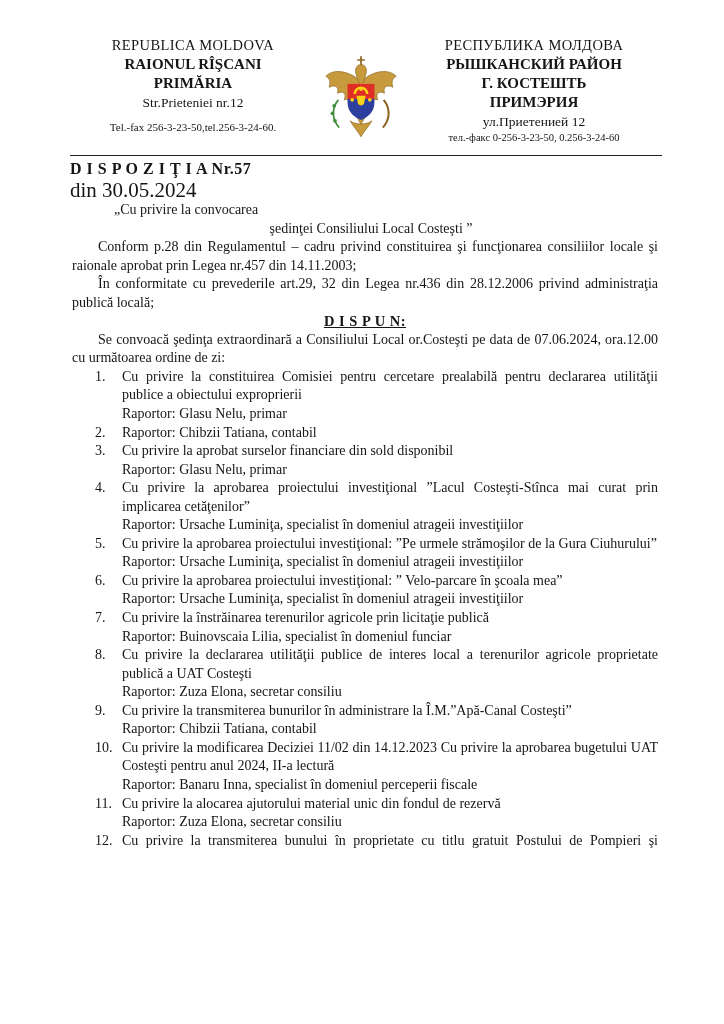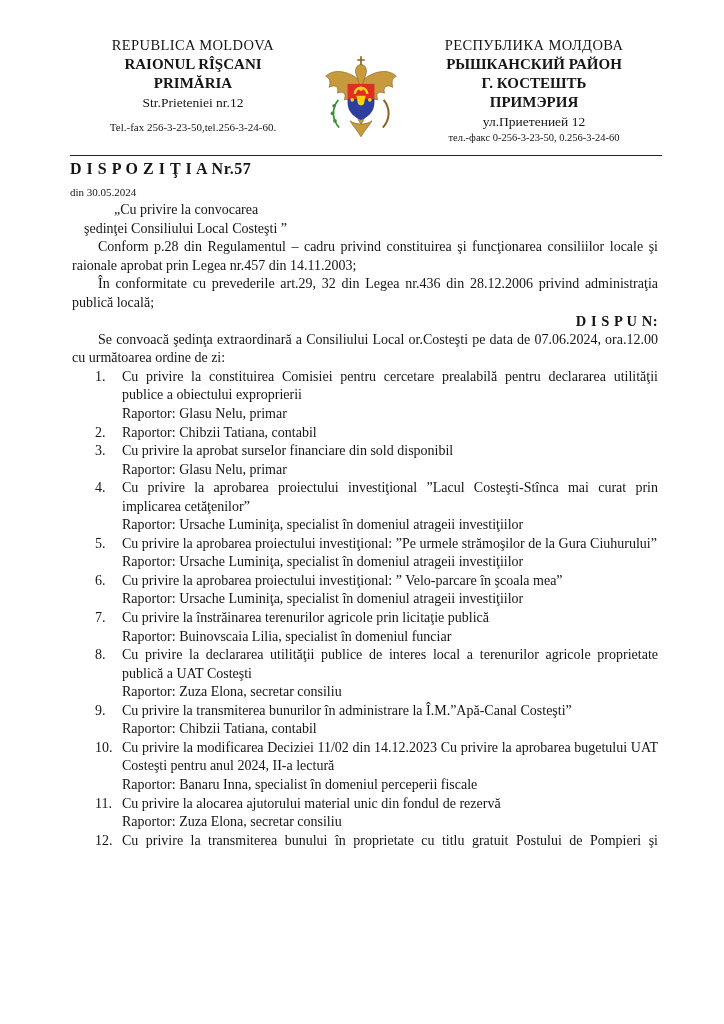--- a/index.html
+++ b/index.html
@@ -17,28 +17,28 @@
   .h-bold { font-weight:bold; font-size:15px; }
   .h-addr { font-size:13.5px; }
   .h-tel-l { font-size:11px; margin-top:9px; line-height:13px; }
   .h-tel-r { font-size:10.5px; margin-top:1px; line-height:12px; }
   .emblem-wrap { width:84px; margin-top:16px; flex:0 0 84px; }
   
   .divider { position:absolute; top:155px; left:70px; width:592px;
              border-top:1.7px solid #222; }
   .titleblock { position:absolute; top:160px; left:70px; width:592px; }
   .t1 { font-weight:bold; font-size:16px; letter-spacing:.5px; }
-  .t2 { font-size:11px; margin-top:8px; }
+  .t2 { font-size:21px; margin-top:0; }
   
   .body { position:absolute; top:201px; left:72px; width:586px;
           font-size:14px; line-height:18.55px; text-align:justify; }
   .subject1 { text-align:left; margin-left:42px; }
-  .subject2 { text-align:left; margin-left:12px; }
+  .subject2 { text-align:center; margin-left:12px; }
   .para { text-indent:26px; margin:0; }
-  .dispun-h { text-align:right; font-weight:bold; font-size:14.5px; letter-spacing:.5px; }
+  .dispun-h { text-align:center; font-weight:bold; font-size:14.5px; letter-spacing:.5px;text-decoration:underline; }
   .intro { text-indent:26px; margin:0; }
   .item { display:flex; padding-left:23px; }
   .item .num { flex:0 0 27px; }
   .item .itext { flex:1; min-width:0; }
   .ittl { display:block; text-align:justify; }
   .irap { display:block; text-align:left; }
   
   .footer { position:absolute; top:898px; left:13px; width:724px; height:90px; }
   .primar { position:absolute; left:115px; top:18px; font-size:15.5px; }
   .sig { position:absolute; left:233px; top:12px; font-size:12px; line-height:11px; }

